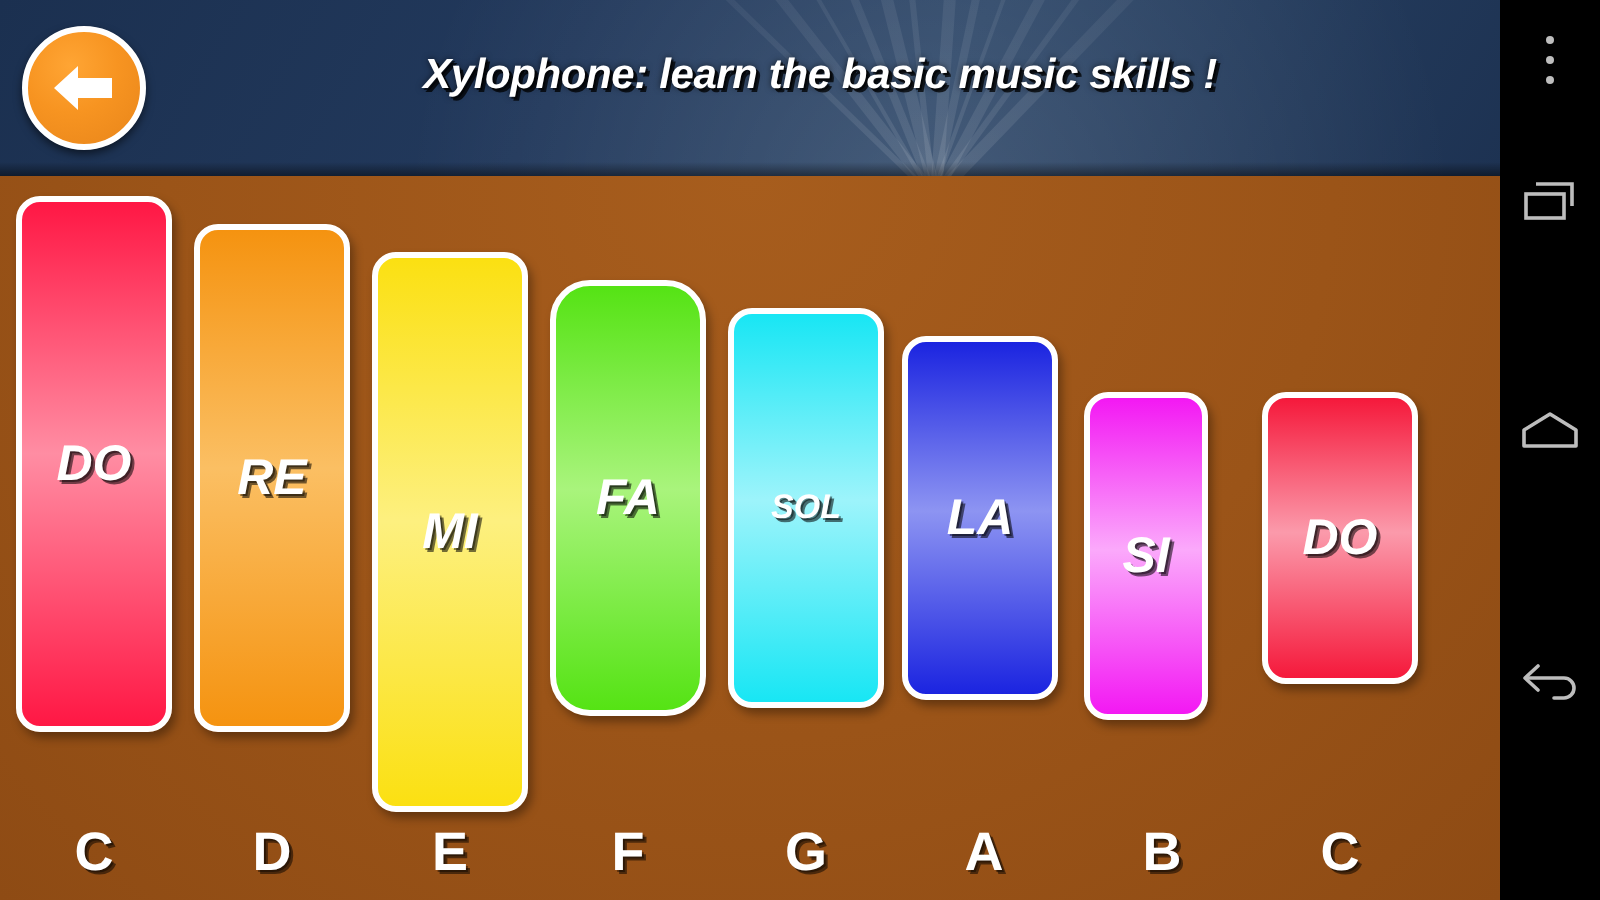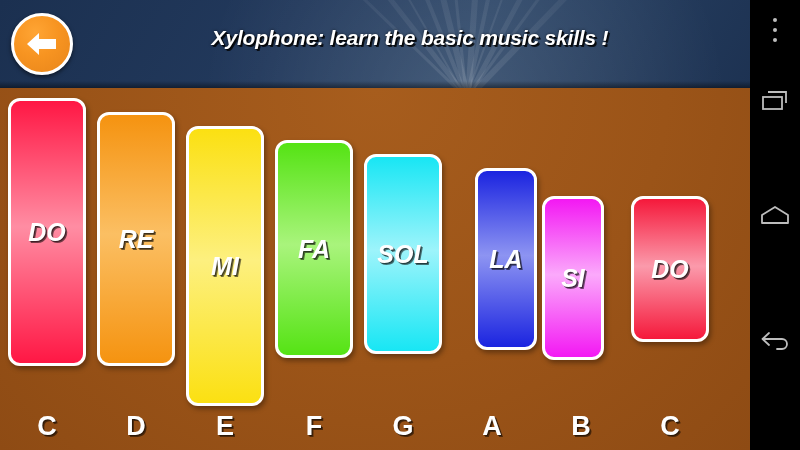--- a/index.html
+++ b/index.html
@@ -182,27 +182,27 @@
       <div id="bars">
           <div class="bar" style="left: 8px; top: 10px; width: 78px; height: 268px; background: linear-gradient(rgb(255, 23, 68) 0%, rgb(255, 141, 163) 48%, rgb(255, 23, 68) 100%);">
             <span class="bar-label">DO</span>
           </div>
           <div class="bar" style="left: 97px; top: 24px; width: 78px; height: 254px; background: linear-gradient(rgb(245, 147, 16) 0%, rgb(251, 191, 99) 48%, rgb(245, 147, 16) 100%); text-align: center;">
             <span class="bar-label">RE</span>
           </div>
           <div class="bar" style="left: 186px; top: 38px; width: 78px; height: 280px; background: linear-gradient(rgb(251, 224, 18) 0%, rgb(253, 240, 127) 48%, rgb(251, 224, 18) 100%);">
             <span class="bar-label">MI</span>
           </div>
-          <div class="bar" style="left: 275px; top: 52px; width: 78px; height: 218px; background: linear-gradient(rgb(85, 227, 20) 0%, rgb(169, 244, 124) 48%, rgb(85, 227, 20) 100%);">
+          <div class="bar" style="left: 275px; top: 52px; width: 78px; height: 218px; background: linear-gradient(rgb(85, 227, 20) 0%, rgb(169, 244, 124) 48%, rgb(85, 227, 20) 100%); border-radius: 20px;">
             <span class="bar-label">FA</span>
           </div>
           <div class="bar" style="left: 364px; top: 66px; width: 78px; height: 200px; background: linear-gradient(rgb(24, 230, 244) 0%, rgb(157, 244, 251) 48%, rgb(24, 230, 244) 100%);">
-            <span class="bar-label" style="font-size: 25px;">SOL</span>
-          </div>
-          <div class="bar" style="left: 475px; top: 80px; width: 62px; height: 182px; background: linear-gradient(rgb(27, 36, 224) 0%, rgb(141, 148, 242) 48%, rgb(27, 36, 224) 100%);">
+            <span class="bar-label" style="font-size: 17px;">SOL</span>
+          </div>
+          <div class="bar" style="left: 451px; top: 80px; width: 78px; height: 182px; background: linear-gradient(rgb(27, 36, 224) 0%, rgb(141, 148, 242) 48%, rgb(27, 36, 224) 100%);">
             <span class="bar-label">LA</span>
           </div>
           <div class="bar" style="left: 542px; top: 108px; width: 62px; height: 164px; background: linear-gradient(rgb(243, 24, 243) 0%, rgb(251, 169, 251) 48%, rgb(243, 24, 243) 100%);">
             <span class="bar-label">SI</span>
           </div>
           <div class="bar" style="left: 631px; top: 108px; width: 78px; height: 146px; background: linear-gradient(rgb(245, 25, 59) 0%, rgb(251, 154, 171) 48%, rgb(245, 25, 59) 100%);">
             <span class="bar-label">DO</span>
           </div>
         </div>
       <div id="notes">

